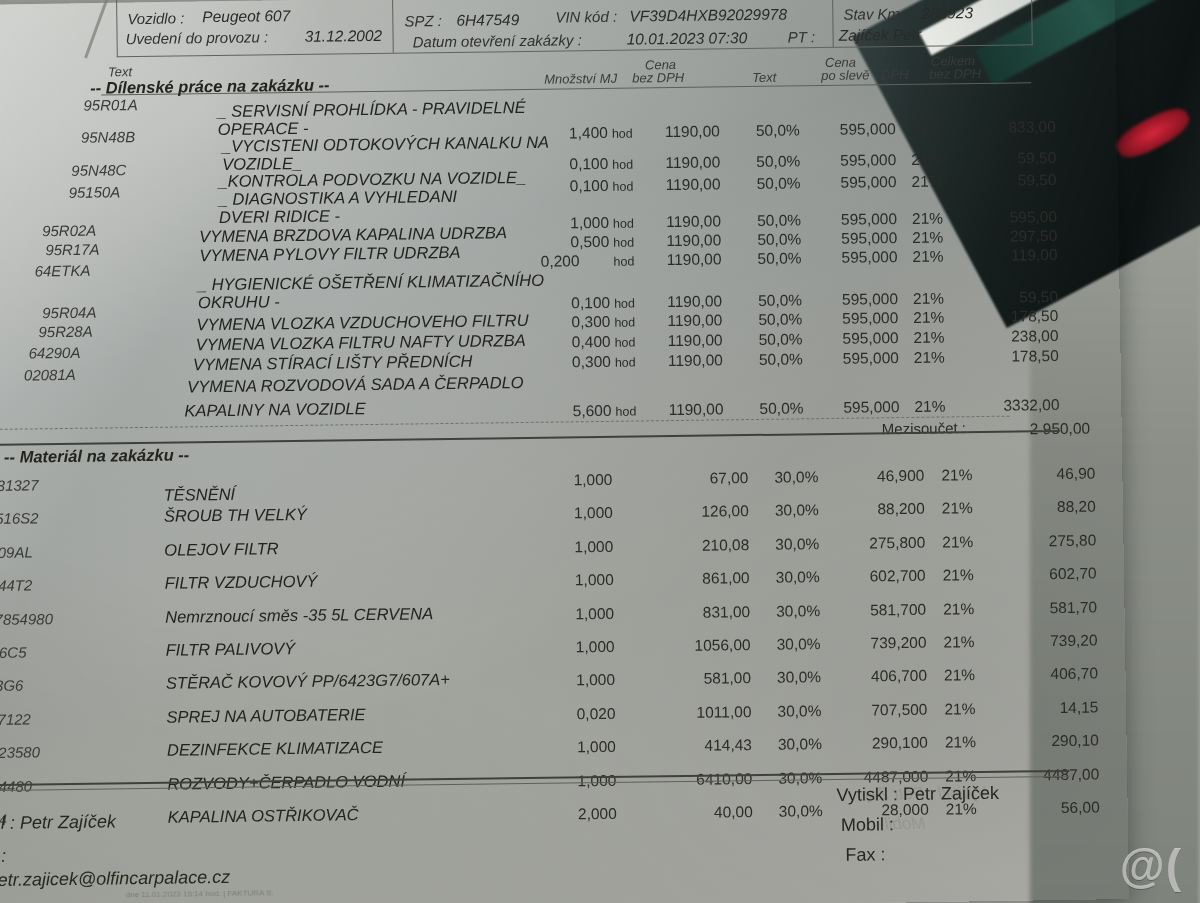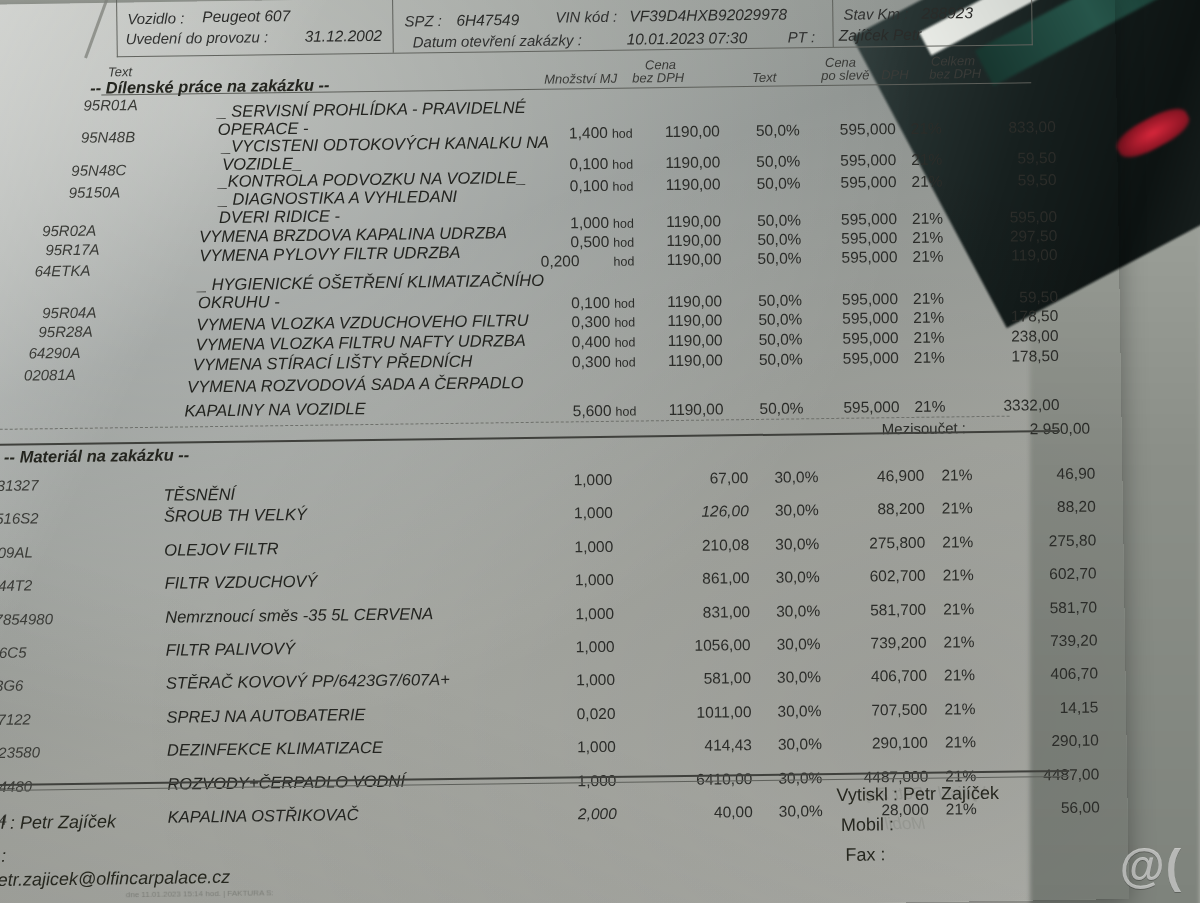--- a/index.html
+++ b/index.html
@@ -299,21 +299,21 @@
       <div class="desc" style="left: 163px; top: 468px; margin-top: 12px;">TĚSNĚNÍ</div>
       <div class="num" style="left: 540px; top: 471px; width: 72px; text-align: right;">1,000</div>
       <div class="num" style="left: 672px; top: 471px; width: 76px; text-align: right;">67,00</div>
       <div class="num" style="left: 752px; top: 471px; width: 66px; text-align: right;">30,0%</div>
       <div class="num" style="left: 828px; top: 471px; width: 96px; text-align: right;">46,900</div>
       <div class="num" style="left: 930px; top: 471px; width: 42px; text-align: right;">21%</div>
       <div class="num" style="left: 985px; top: 471px; width: 110px; text-align: right;">46,90</div>
       <div class="code" style="left: -14px; top: 502px;">0516S2</div>
       <div class="desc" style="left: 163px; top: 501px;">ŠROUB TH VELKÝ</div>
       <div class="num" style="left: 540px; top: 504px; width: 72px; text-align: right;">1,000</div>
-      <div class="num" style="left: 672px; top: 504px; width: 76px; text-align: right; font-style: italic;">126,00</div>
+      <div class="num" style="left: 672px; top: 504px; width: 76px; text-align: right;">126,00</div>
       <div class="num" style="left: 752px; top: 504px; width: 66px; text-align: right;">30,0%</div>
       <div class="num" style="left: 828px; top: 504px; width: 96px; text-align: right;">88,200</div>
       <div class="num" style="left: 930px; top: 504px; width: 42px; text-align: right;">21%</div>
       <div class="num" style="left: 985px; top: 504px; width: 110px; text-align: right;">88,20</div>
       <div class="code" style="left: -12px; top: 536px;">109AL</div>
       <div class="desc" style="left: 163px; top: 535px;">OLEJOV FILTR</div>
       <div class="num" style="left: 540px; top: 538px; width: 72px; text-align: right;">1,000</div>
       <div class="num" style="left: 672px; top: 538px; width: 76px; text-align: right;">210,08</div>
       <div class="num" style="left: 752px; top: 538px; width: 66px; text-align: right;">30,0%</div>
       <div class="num" style="left: 828px; top: 538px; width: 96px; text-align: right;">275,800</div>
@@ -370,21 +370,21 @@
       <div class="code" style="left: -14px; top: 770px;">24480</div>
       <div class="desc" style="left: 163px; top: 769px;">ROZVODY+ČERPADLO VODNÍ</div>
       <div class="num" style="left: 540px; top: 772px; width: 72px; text-align: right;">1,000</div>
       <div class="num" style="left: 672px; top: 772px; width: 76px; text-align: right;">6410,00</div>
       <div class="num" style="left: 752px; top: 772px; width: 66px; text-align: right;">30,0%</div>
       <div class="num" style="left: 828px; top: 772px; width: 96px; text-align: right;">4487,000</div>
       <div class="num" style="left: 930px; top: 772px; width: 42px; text-align: right;">21%</div>
       <div class="num" style="left: 985px; top: 772px; width: 110px; text-align: right;">4487,00</div>
       <div class="code" style="left: -6px; top: 803px;">4</div>
       <div class="desc" style="left: 163px; top: 802px;">KAPALINA OSTŘIKOVAČ</div>
-      <div class="num" style="left: 540px; top: 805px; width: 72px; text-align: right; font-style: italic;">2,000</div>
+      <div class="num" style="left: 540px; top: 805px; width: 72px; text-align: right;">2,000</div>
       <div class="num" style="left: 672px; top: 805px; width: 76px; text-align: right;">40,00</div>
       <div class="num" style="left: 752px; top: 805px; width: 66px; text-align: right;">30,0%</div>
       <div class="num" style="left: 828px; top: 805px; width: 96px; text-align: right;">28,000</div>
       <div class="num" style="left: 930px; top: 805px; width: 42px; text-align: right;">21%</div>
       <div class="num" style="left: 985px; top: 805px; width: 110px; text-align: right;">56,00</div>
     </div>
 
   <div class="hline thick" style="left:-10px;top:776px;width:1075px;"></div>
   <div class="hline" style="left:-10px;top:782px;width:1075px;"></div>
 

